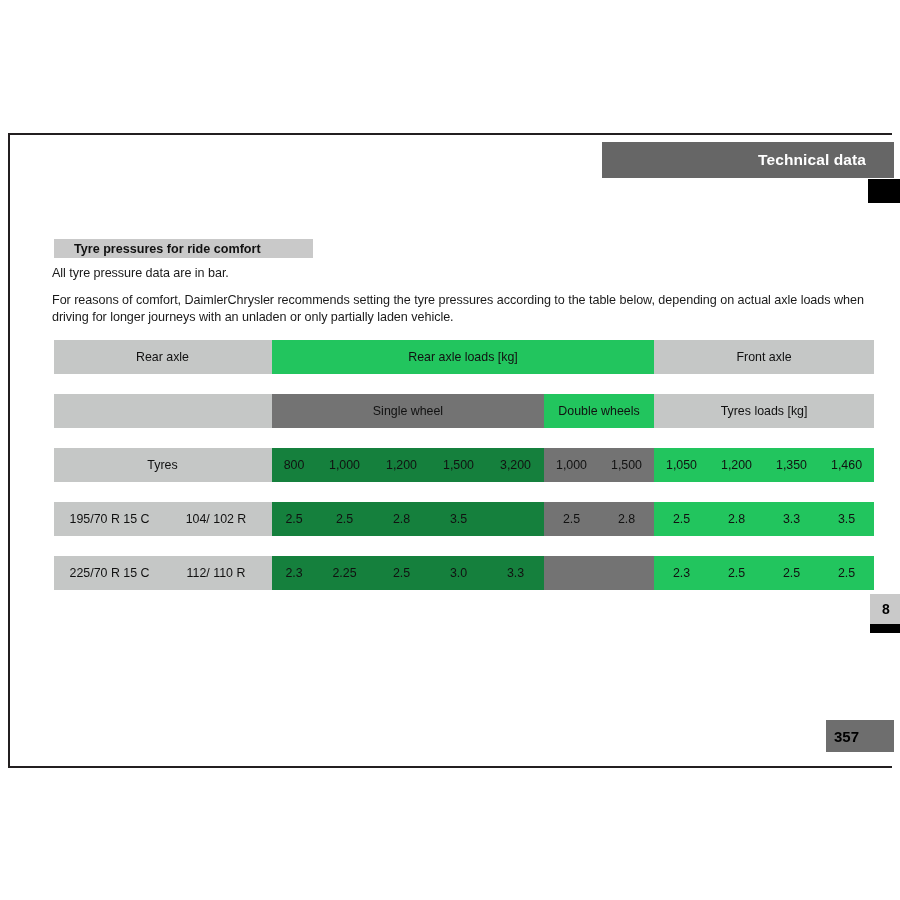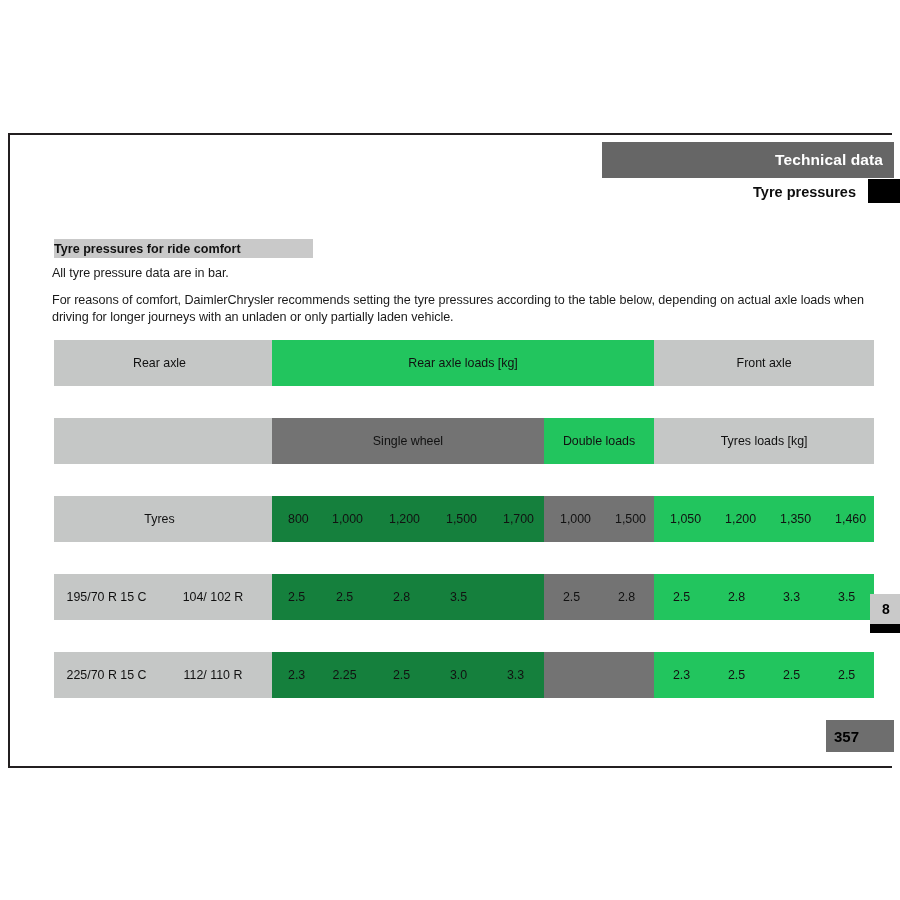--- a/index.html
+++ b/index.html
@@ -38,21 +38,21 @@
     width: 292px;
     height: 36px;
     background: #666666;
     color: #ffffff;
     font-size: 15.5px;
     font-weight: bold;
     letter-spacing: 0.1px;
     display: flex;
     align-items: center;
     justify-content: flex-end;
-    padding-right: 11px;
+    padding-right: 28px;
     box-sizing: border-box;
   }
   .header-sub {
     position: absolute;
     left: 592px;
     top: 43px;
     width: 292px;
     height: 28px;
     display: flex;
     align-items: center;
@@ -75,21 +75,21 @@
   
   .section-heading {
     position: absolute;
     left: 44px;
     top: 104px;
     width: 259px;
     height: 19px;
     background: #c9c9c9;
     display: flex;
     align-items: center;
-    padding-left: 0;
+    padding-left: 20px;
     box-sizing: border-box;
     font-size: 12.6px;
     font-weight: bold;
     color: #111111;
   }
 
   
   .body-line {
     position: absolute;
     left: 42px;
@@ -106,21 +106,21 @@
     position: absolute;
     left: 44px;
     top: 205px;
     width: 814px;
     border-collapse: collapse;
     font-size: 12.4px;
     color: #111111;
     table-layout: fixed;
   }
   #pressure-table td, #pressure-table th {
-    padding: 16px;
+    padding: 10px;
     margin: 0;
     height: 21px;
     border: 0;
     font-weight: normal;
     text-align: center;
     vertical-align: middle;
     box-sizing: border-box;
   }
   .g-dark  { background: #c5c7c6; }
   .g-mid   { background: #22c55e; }
@@ -187,23 +187,20 @@
 </style>
 </head>
 <body>
 
 <div id="page-sheet">
 
   <div class="header-bar">
     <span>Technical data</span>
   </div>
 
-  <div class="header-sub">
-    <span>Tyre pressures</span>
-  </div>
   <div class="header-sub-tab"></div>
 
   <div class="section-heading">
     <span>Tyre pressures for ride comfort</span>
   </div>
 
   <div class="body-line" id="intro-line">All tyre pressure data are in bar.</div>
   <div class="body-line" id="para-block">For reasons of comfort, DaimlerChrysler recommends setting the tyre pressures according to the table below, depending on actual axle loads when driving for longer journeys with an unladen or only partially laden vehicle.</div>
 
   <table id="pressure-table">
@@ -228,34 +225,34 @@
         <td class="g-mid bold colsep-l" colspan="7">Rear axle loads [kg]</td>
         <td class="g-dark bold colsep-l" colspan="4">Front axle</td>
       </tr>
       <tr class="white-gap">
           <td colspan="13" style="height:3px;background:#ffffff"></td>
         </tr>
 
       <tr>
         <td class="g-dark" colspan="2"></td>
         <td class="g-light bold colsep-l" colspan="5">Single wheel</td>
-        <td class="g-mid bold colsep-l" colspan="2">Double loads</td>
+        <td class="g-mid bold colsep-l" colspan="2">Double wheels</td>
         <td class="g-dark bold colsep-l" colspan="4">Tyres loads [kg]</td>
       </tr>
       <tr class="white-gap">
           <td colspan="13" style="height:3px;background:#ffffff"></td>
         </tr>
 
       <tr>
         <td class="g-dark lbl" colspan="2">Tyres</td>
         <td class="g-pale bold colsep-l">800</td>
         <td class="g-pale bold">1,000</td>
         <td class="g-pale bold">1,200</td>
         <td class="g-pale bold">1,500</td>
-        <td class="g-pale bold">1,700</td>
+        <td class="g-pale bold">3,200</td>
         <td class="g-light bold colsep-l">1,000</td>
         <td class="g-light bold">1,500</td>
         <td class="g-mid bold colsep-l">1,050</td>
         <td class="g-mid bold">1,200</td>
         <td class="g-mid bold">1,350</td>
         <td class="g-mid bold">1,460</td>
       </tr>
       <tr class="white-gap">
           <td colspan="13" style="height:3px;background:#ffffff"></td>
         </tr>

